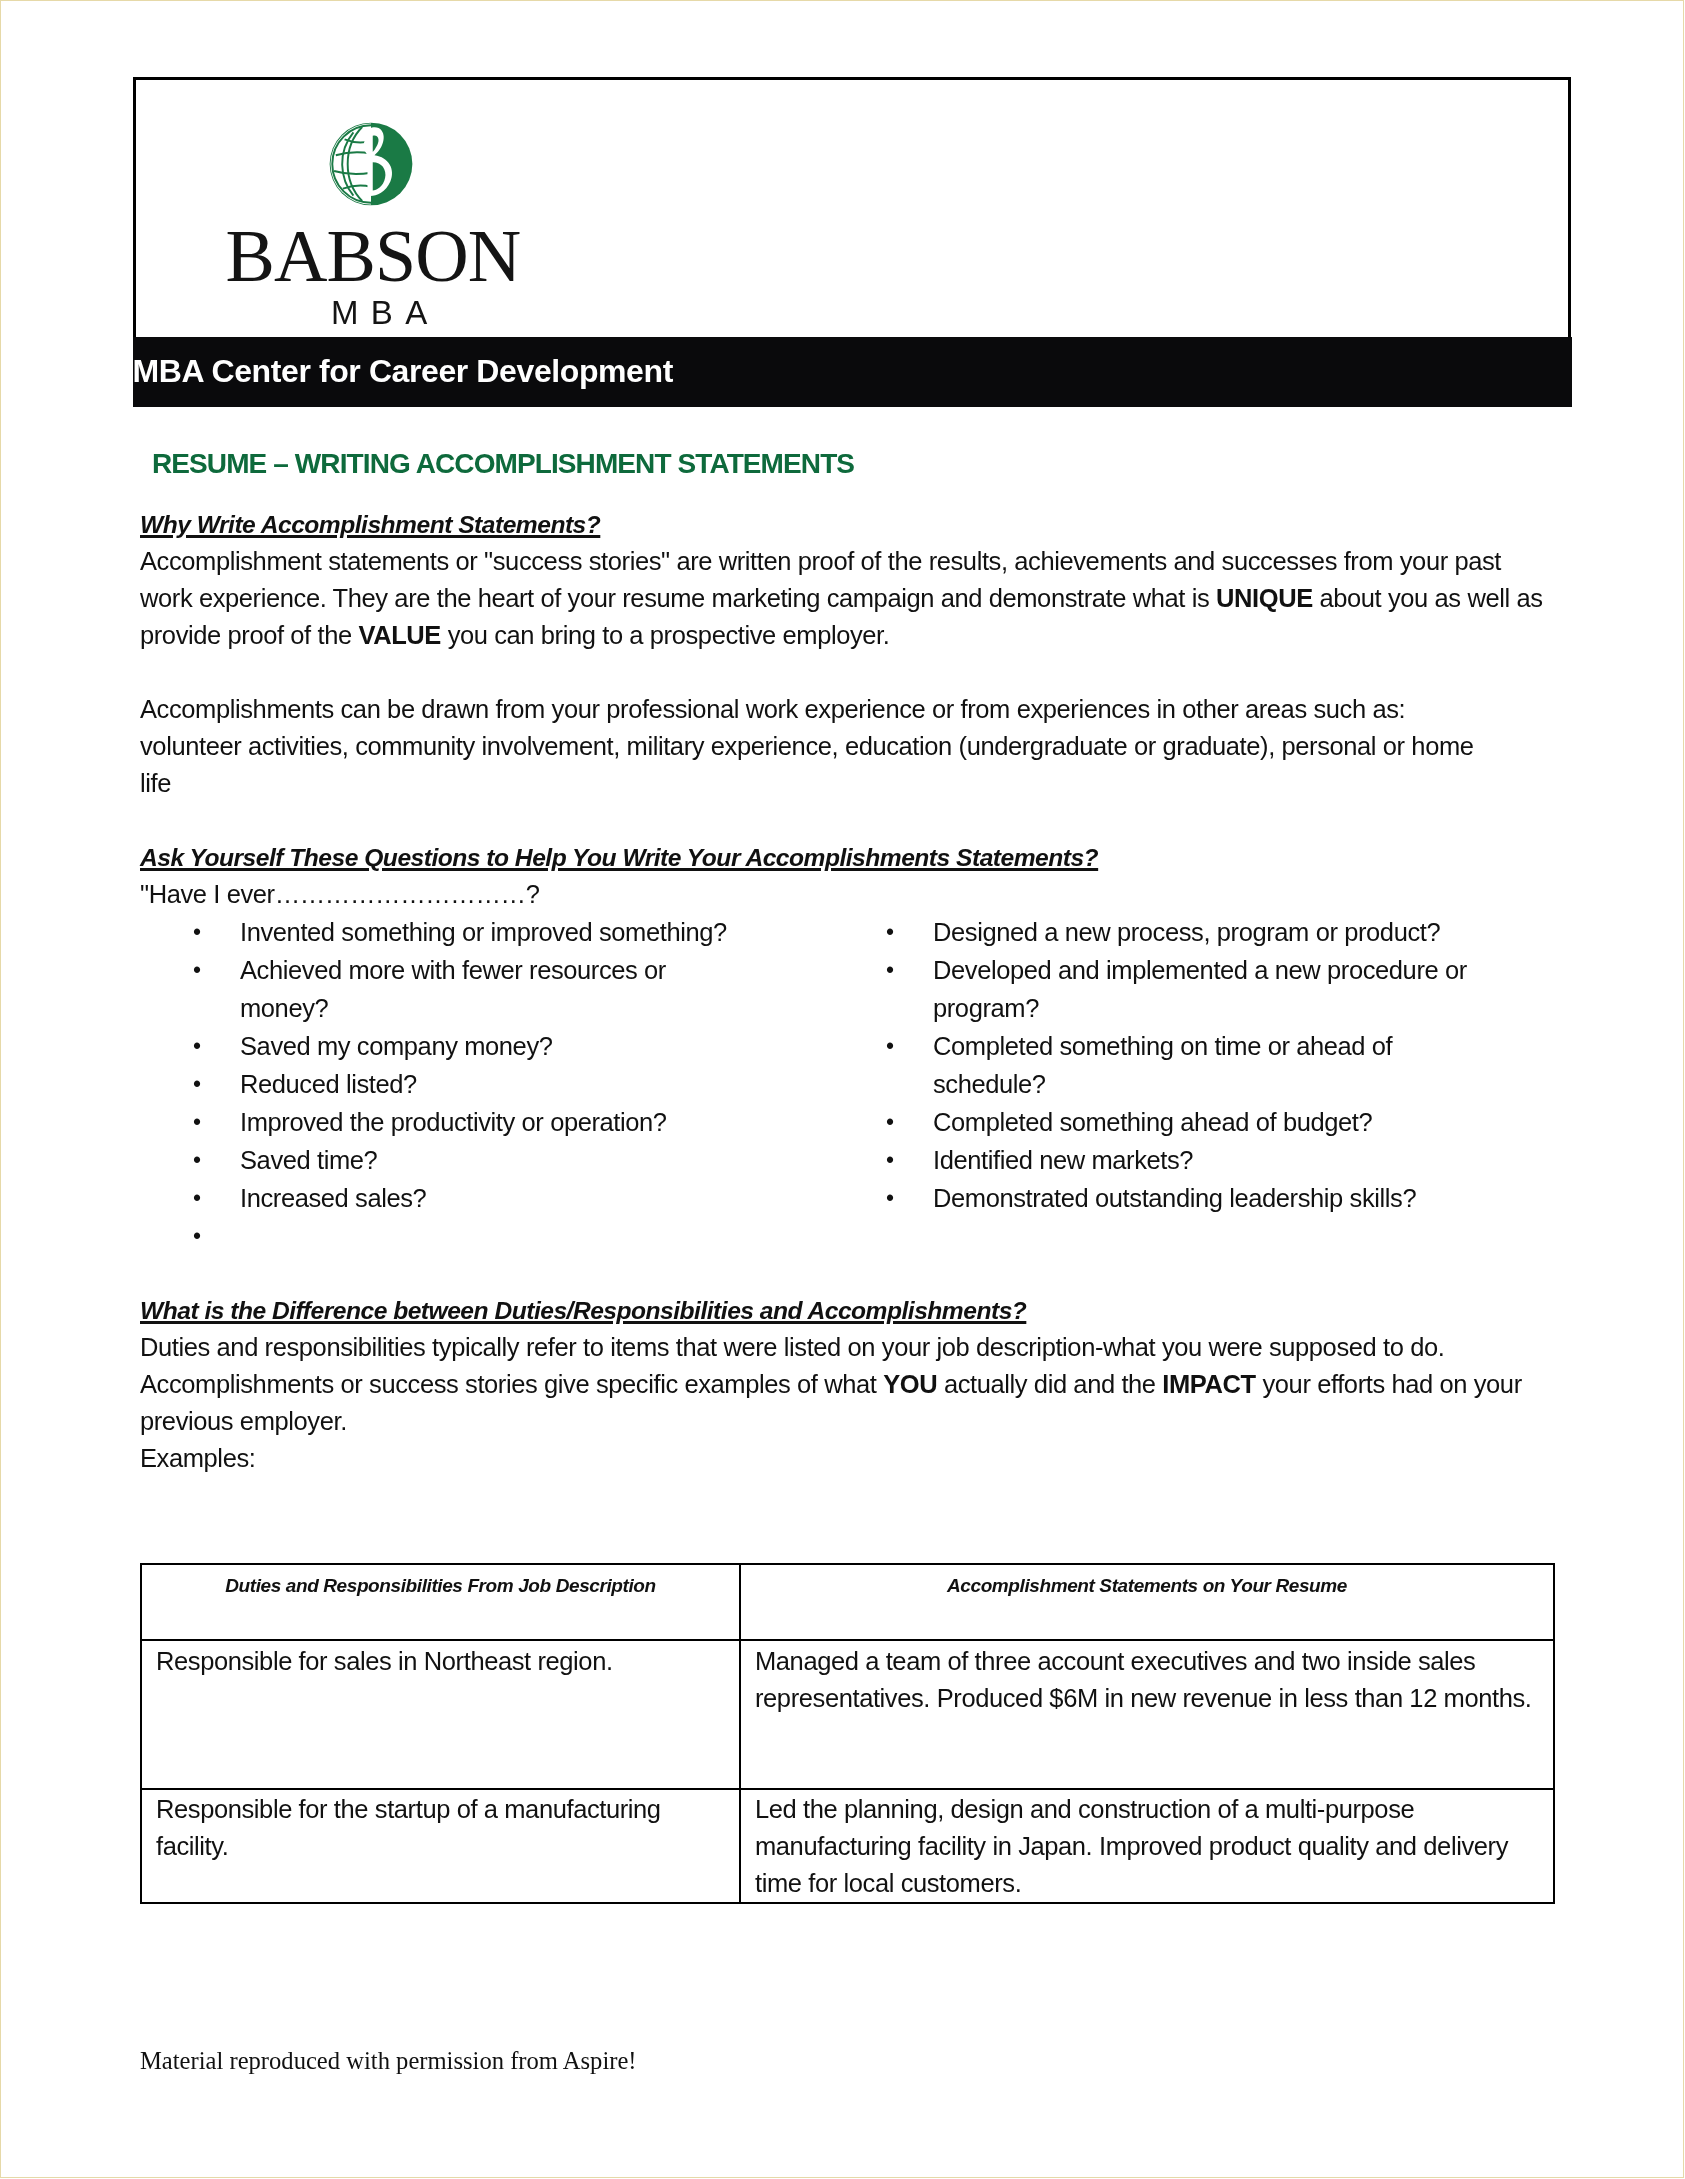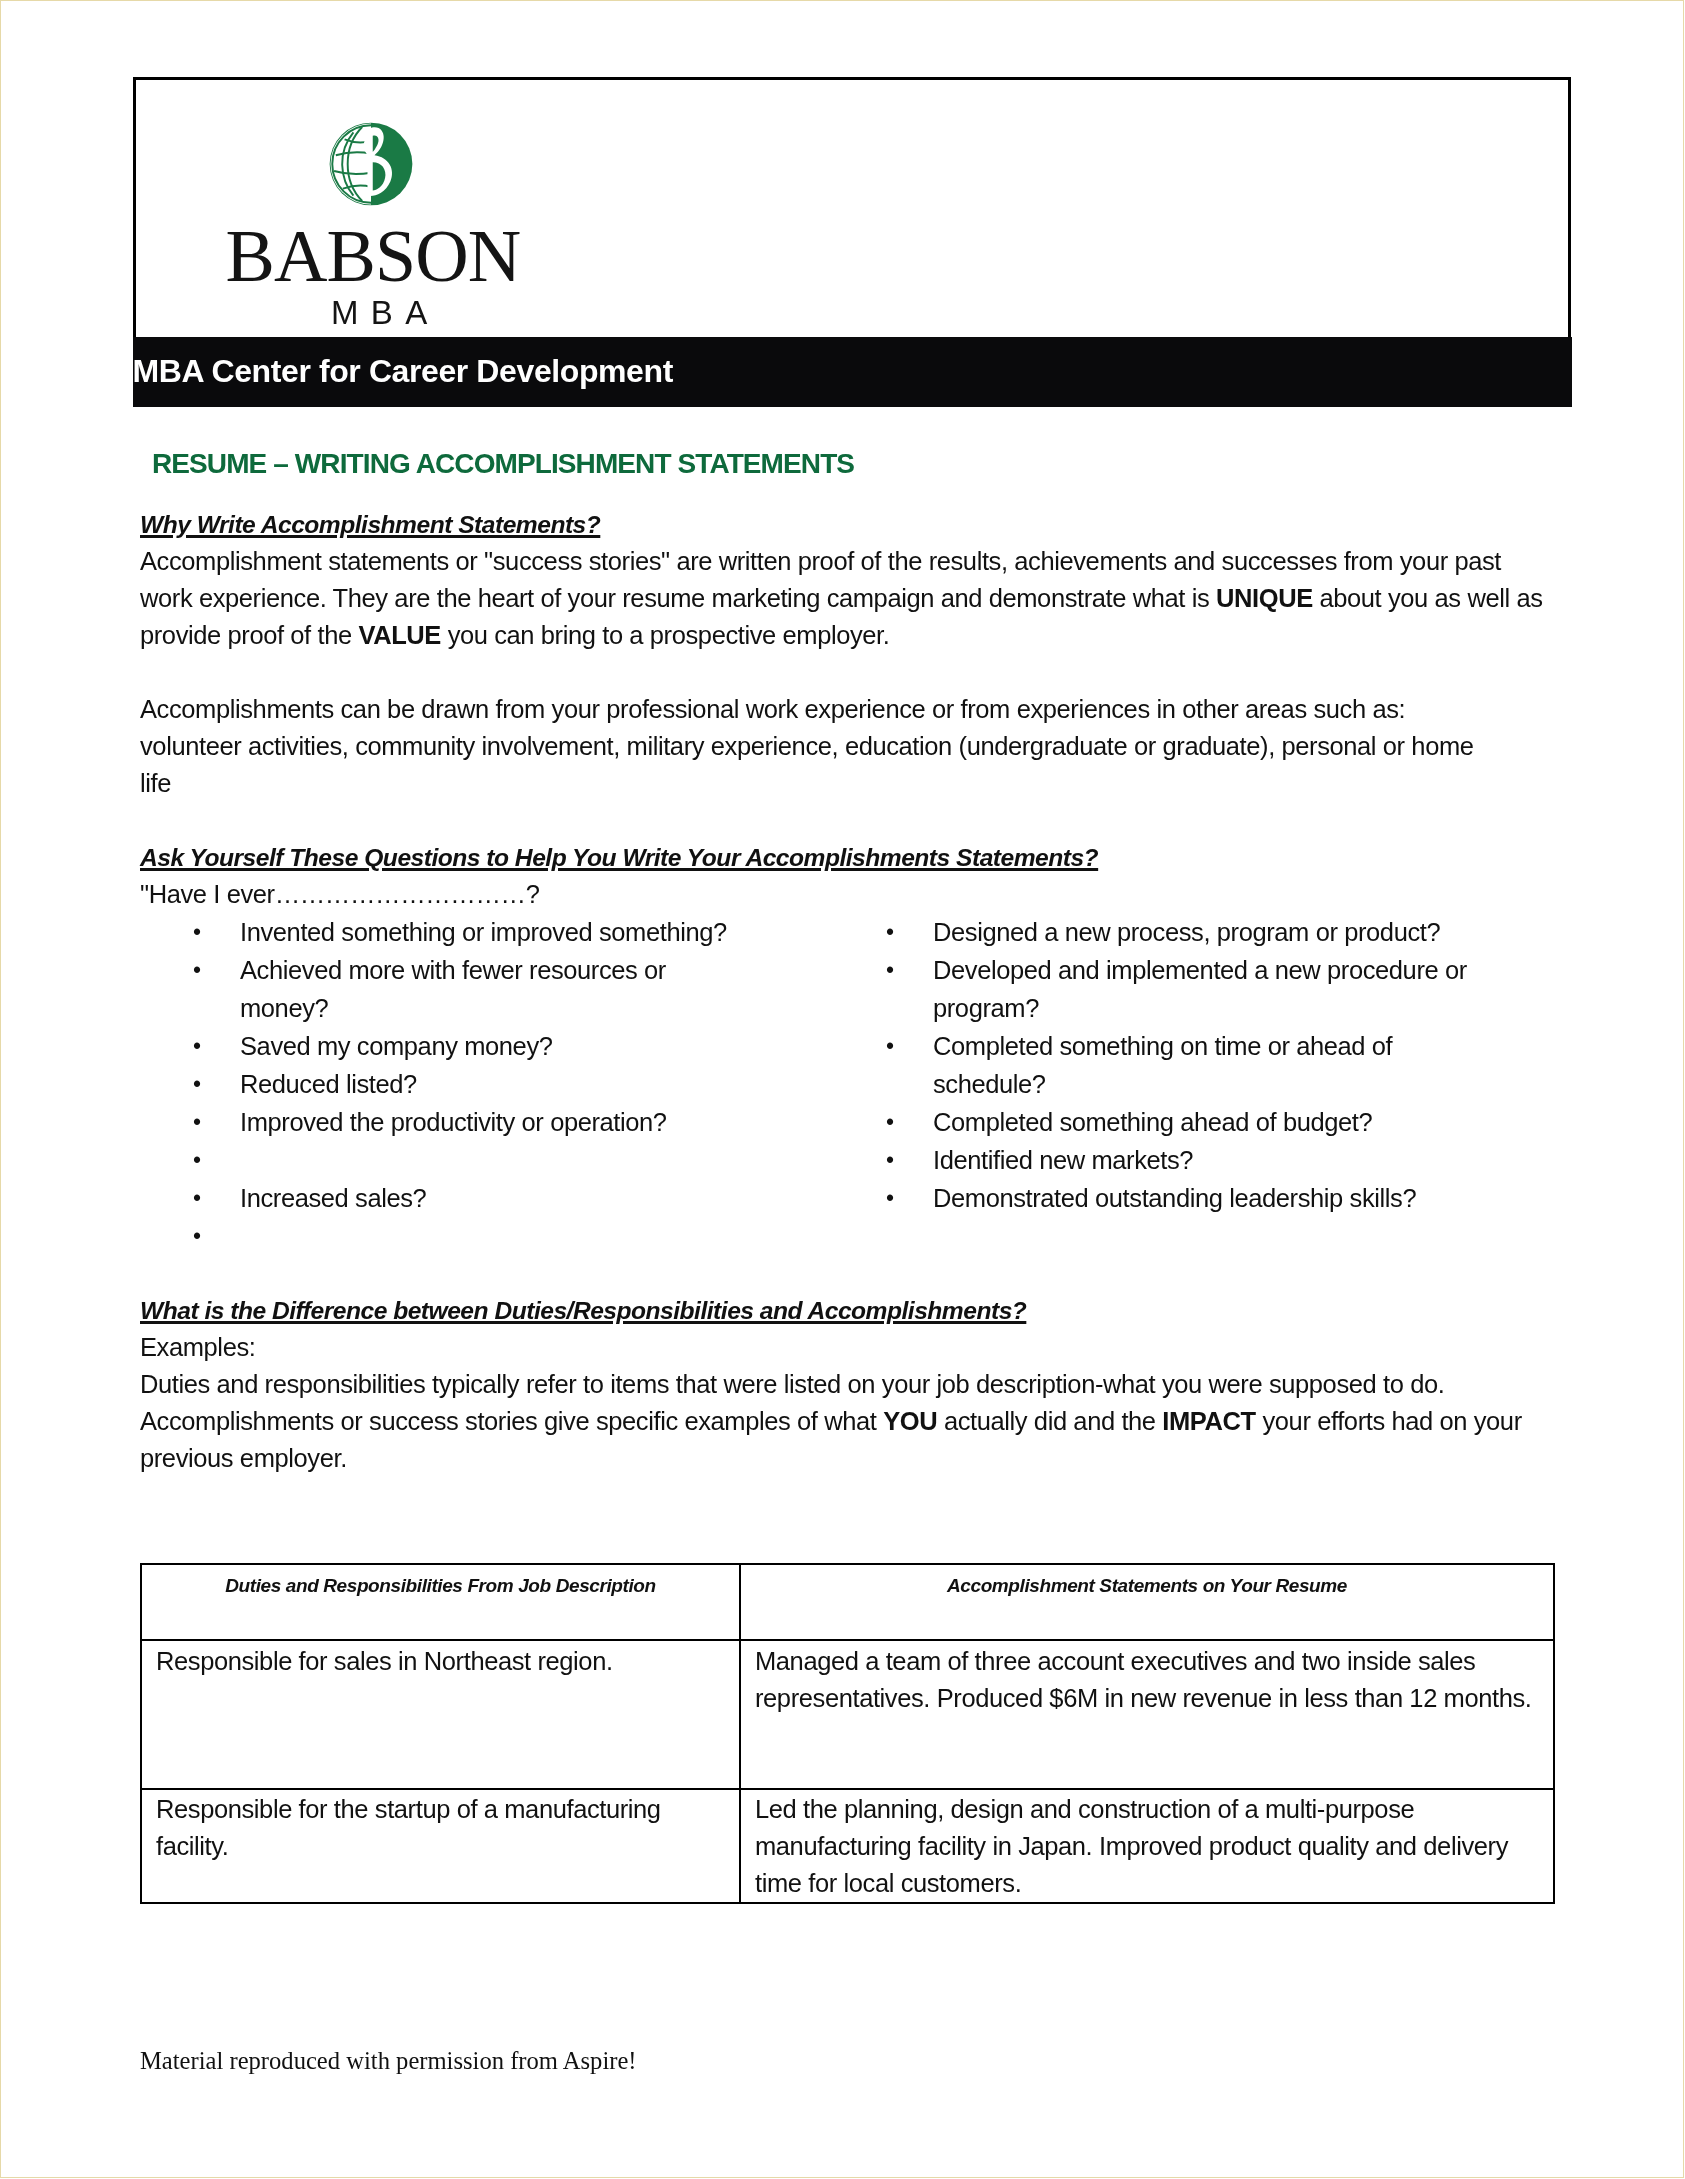--- a/index.html
+++ b/index.html
@@ -233,20 +233,21 @@
       <li class="q-item">
           <span class="bullet">•</span>
           <span class="q-text">Reduced listed?</span>
         </li>
       <li class="q-item">
           <span class="bullet">•</span>
           <span class="q-text">Improved the productivity or operation?</span>
         </li>
       <li class="q-item">
           <span class="bullet">•</span>
+          <span class="q-text">Saved time?</span>
         </li>
       <li class="q-item">
           <span class="bullet">•</span>
           <span class="q-text">Increased sales?</span>
         </li>
       <li class="q-item">
           <span class="bullet">•</span>
         </li>
     </ul>
     <ul class="q-col right">
@@ -272,22 +273,22 @@
         </li>
       <li class="q-item">
           <span class="bullet">•</span>
           <span class="q-text">Demonstrated outstanding leadership skills?</span>
         </li>
     </ul>
   </div>
 
   <div class="gap"></div>
   <h2 class="section-heading">What is the Difference between Duties/Responsibilities and Accomplishments?</h2>
+  <p class="para" style="width:1404px;"><span>Duties and responsibilities typically refer to items that were listed on your job description-what you were supposed to do. Accomplishments or success stories give specific examples of what </span><b>YOU</b><span> actually did and the </span><b>IMPACT</b><span> your efforts had on your previous employer.</span></p>
   <p class="para">Examples:</p>
-  <p class="para" style="width:1404px;"><span>Duties and responsibilities typically refer to items that were listed on your job description-what you were supposed to do. Accomplishments or success stories give specific examples of what </span><b>YOU</b><span> actually did and the </span><b>IMPACT</b><span> your efforts had on your previous employer.</span></p>
 </div>
 
 <table class="examples-table">
   <colgroup>
       <col class="c1">
       <col class="c2">
     </colgroup>
   <thead>
     <tr>
       <th>Duties and Responsibilities From  Job Description</th>

